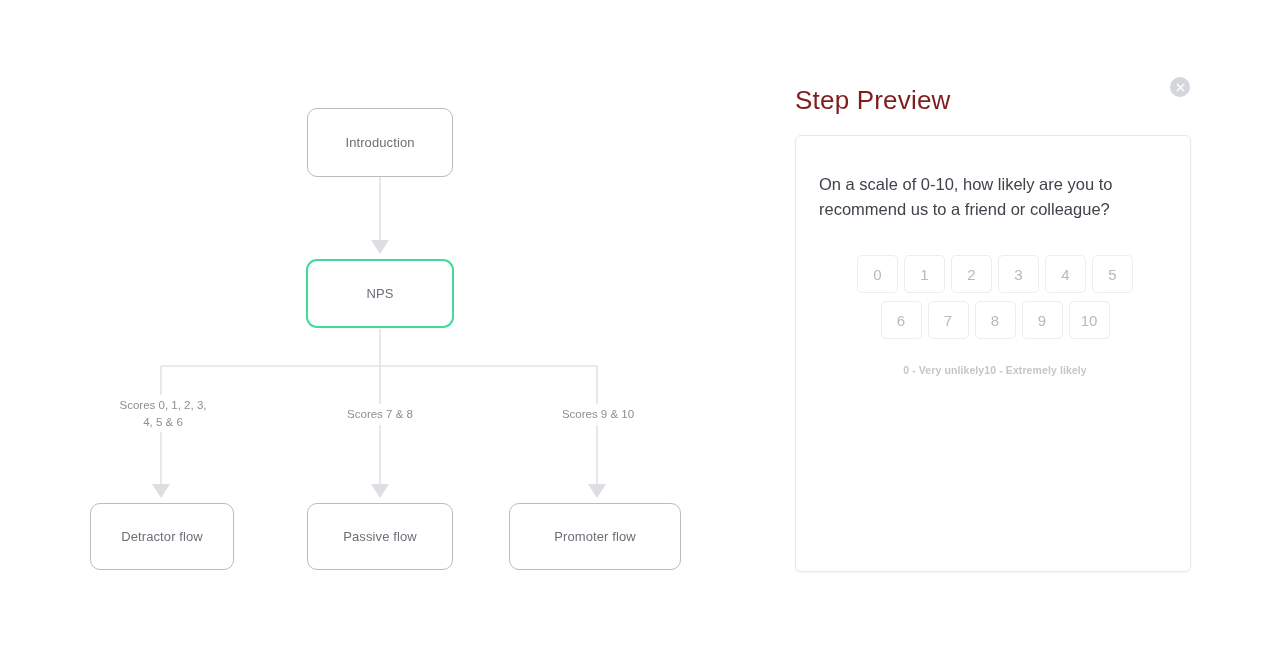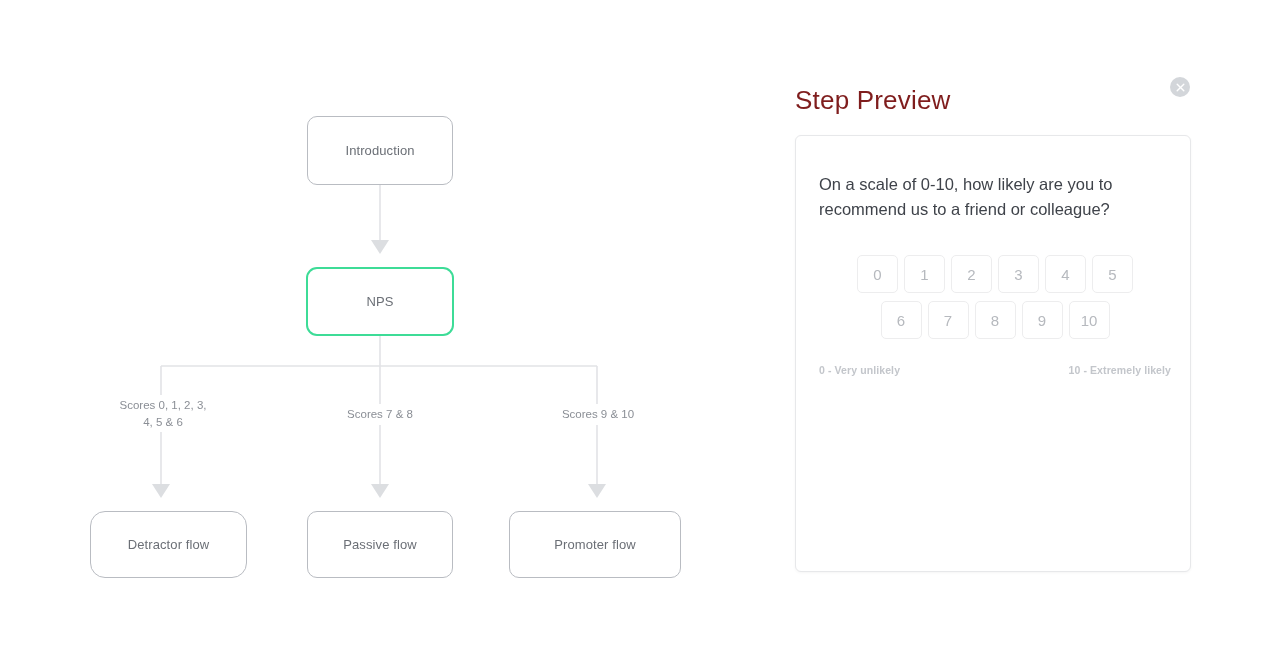--- a/index.html
+++ b/index.html
@@ -19,37 +19,36 @@
 
   .node {
     position: absolute;
     background: #ffffff;
     border: 1px solid #b9bcc2;
     border-radius: 10px;
     display: flex;
     align-items: center;
     justify-content: center;
     text-align: center;
-    margin-top: 8px;
   }
   .node-label {
     font-size: 13px;
     color: #6b6f76;
     font-family: "Liberation Sans", sans-serif;
     letter-spacing: .1px;
     line-height: 1.2;
   }
   .node.selected {
     border: 2px solid #3ddc97;
     border-radius: 11px;
   }
 
   #node-introduction { left: 307px; top: 108px; width: 146px; height: 69px; }
   #node-nps          { left: 306px; top: 259px; width: 148px; height: 69px; }
-  #node-detractor    { left: 90px;  top: 503px; width: 157px; height: 67px; border-radius: 15px; }
+  #node-detractor    { left: 90px;  top: 503px; width: 144px; height: 67px; }
   #node-passive      { left: 307px; top: 503px; width: 146px; height: 67px; }
   #node-promoter     { left: 509px; top: 503px; width: 172px; height: 67px; }
 
   .edge-label {
     position: absolute;
     font-size: 11.5px;
     color: #8a8e95;
     text-align: center;
     line-height: 1.45;
     background: #ffffff;
@@ -118,21 +117,21 @@
     font-family: "Liberation Sans", sans-serif;
     display: flex; align-items: center; justify-content: center;
     cursor: pointer;
   }
 
   #scale-legend {
     position: absolute;
     left: 23px; top: 228px;
     width: 352px;
     display: flex;
-    justify-content: space-between;
+    justify-content: center;
     font-size: 10.5px;
     font-weight: bold;
     color: #c3c6cb;
     letter-spacing: .1px;
   }
 </style>
 </head>
 <body>
 
 <div id="app">

